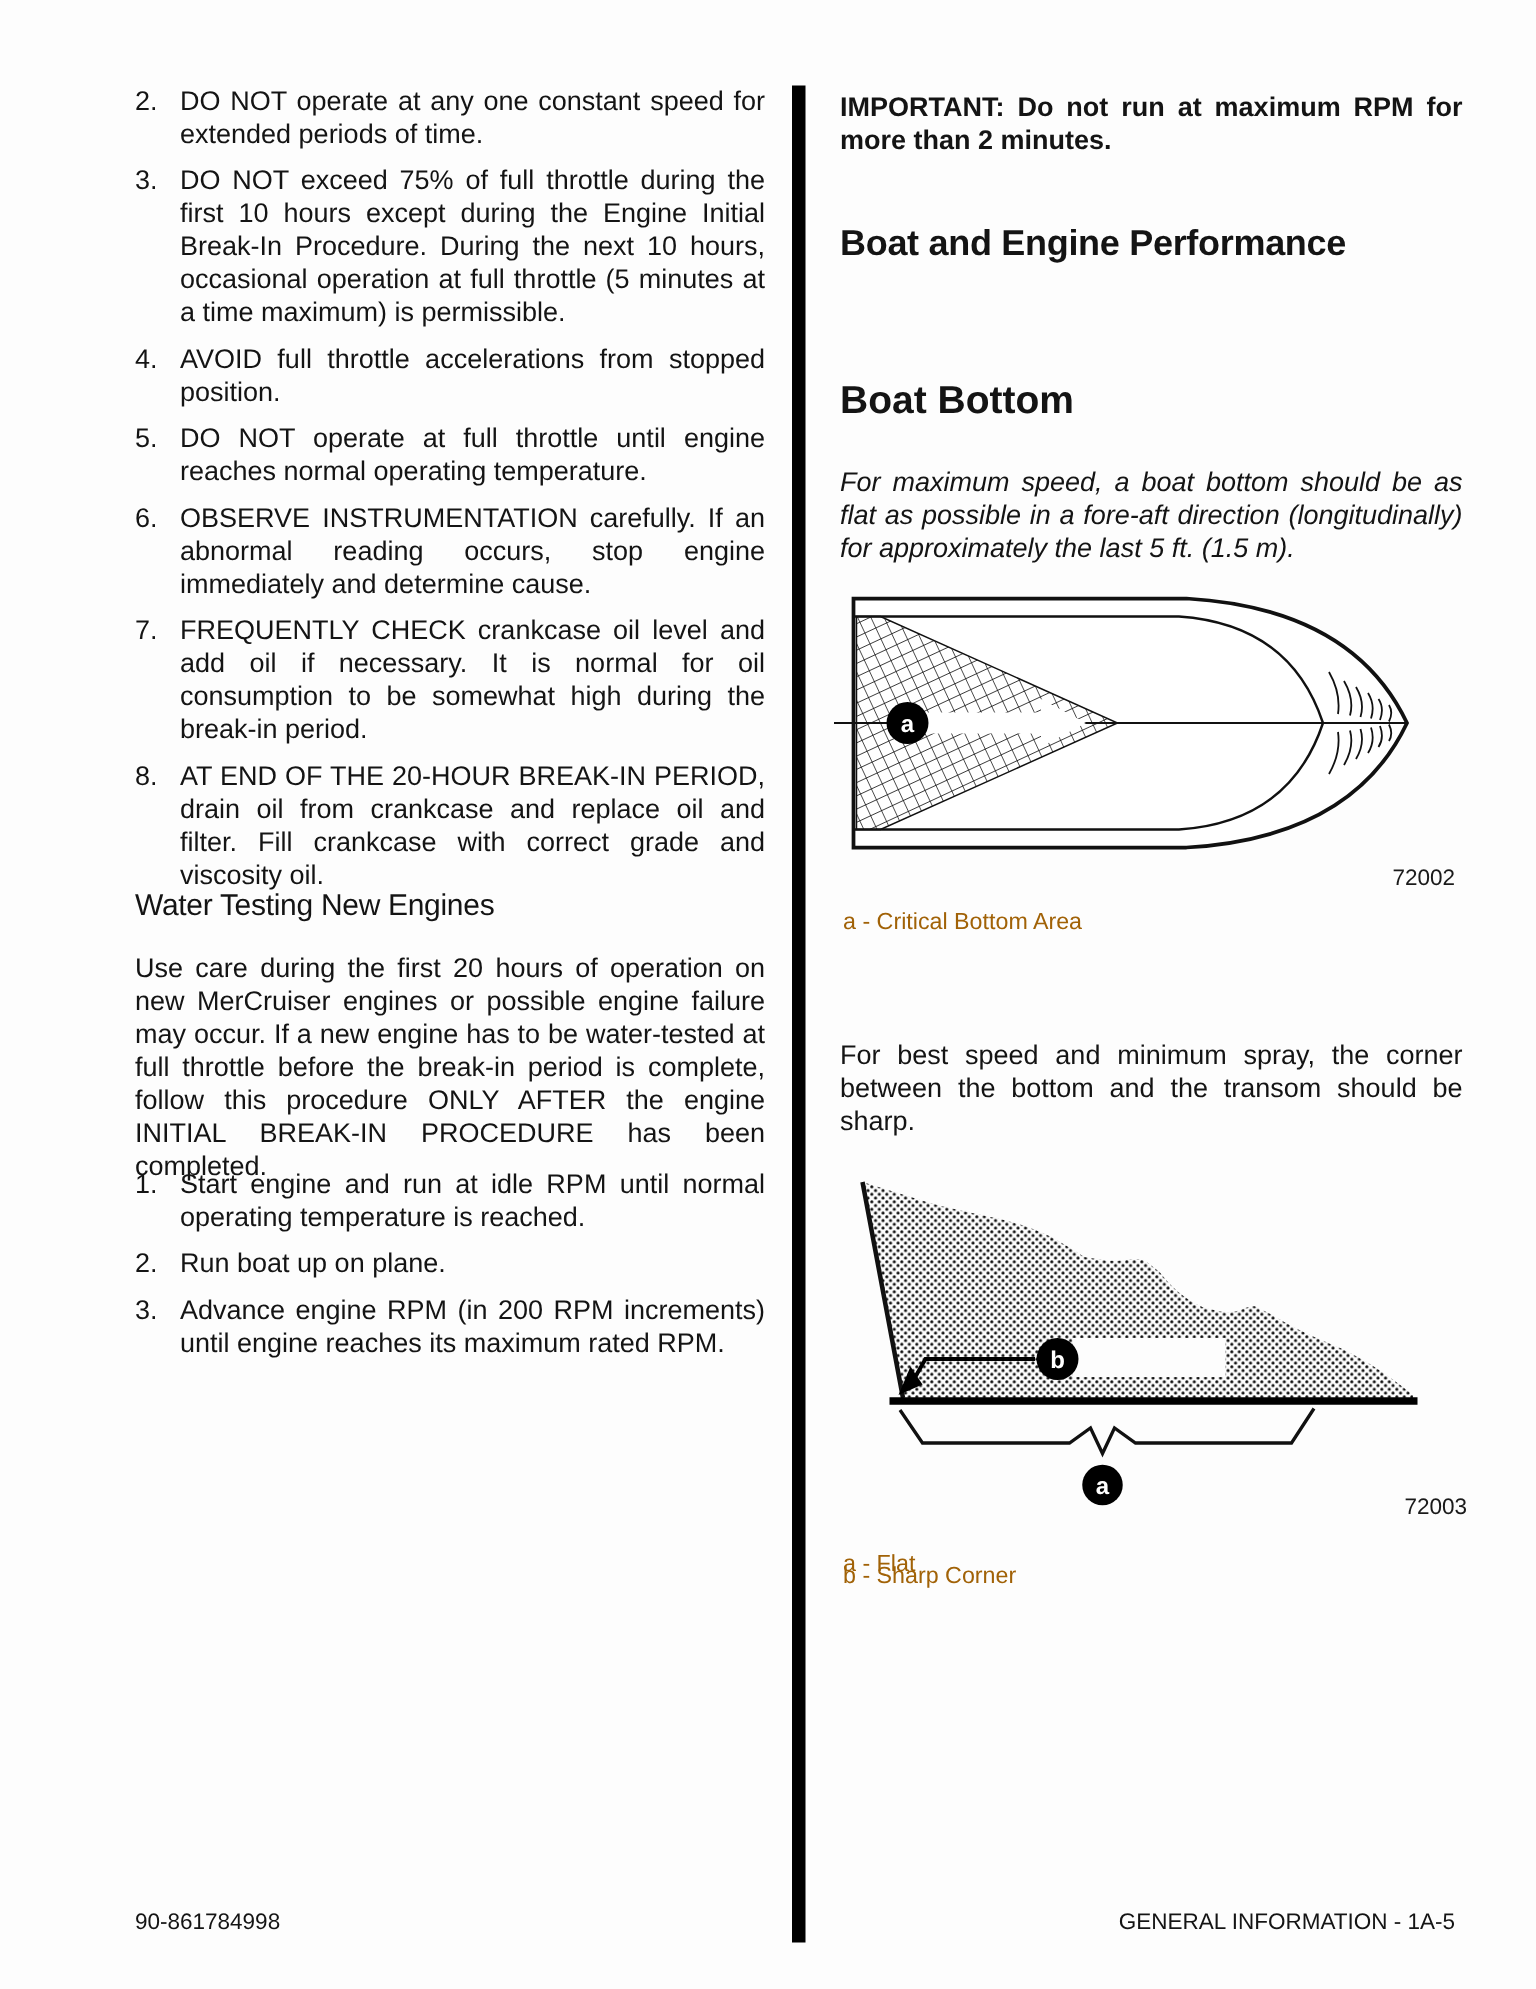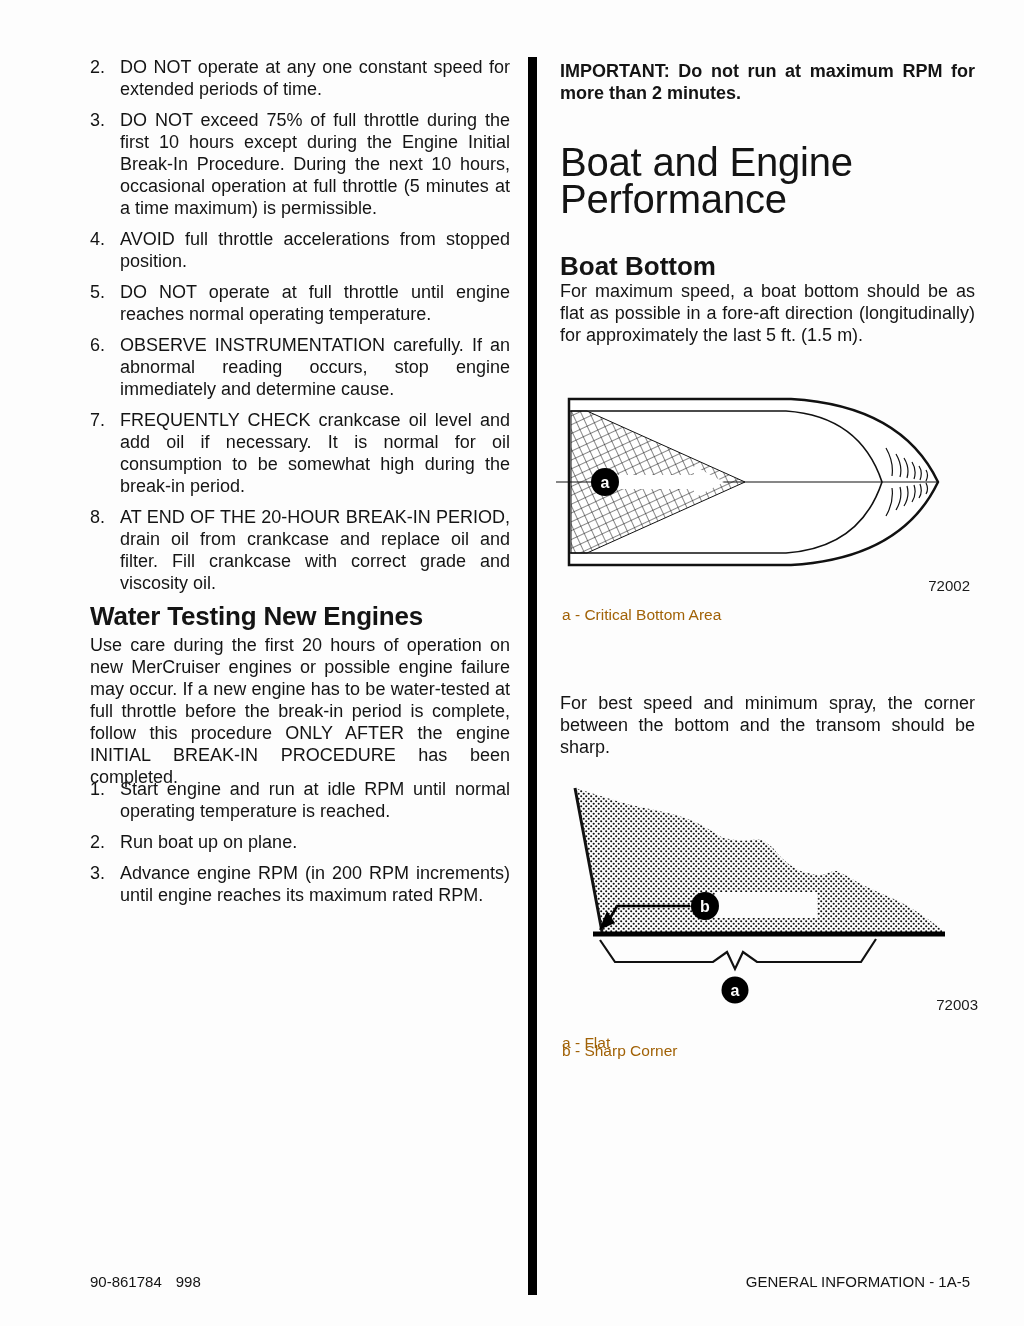--- a/index.html
+++ b/index.html
@@ -13,32 +13,32 @@
   .abs{position:absolute;}
 
   
   .col-left{position:absolute;left:90px;top:56px;width:420px;}
   .col-right{position:absolute;left:560px;top:56px;width:415px;}
   .block{position:absolute;left:0;right:0;}
   .num-item{display:flex;margin-bottom:9px;}
   .num-item .n{width:30px;flex:none;}
   .num-item .t{flex:1;}
 
-  .h1-left{font-size:26px;line-height:33px;font-weight:bold;letter-spacing:-0.2px;margin-top:12px;}
-  .h1-right{font-size:40px;line-height:37px;font-weight:normal;letter-spacing:-0.2px;}
+  .h1-left{font-size:20px;line-height:33px;font-weight:normal;letter-spacing:-0.2px;}
+  .h1-right{font-size:24px;line-height:37px;font-weight:bold;letter-spacing:-0.2px;}
   .h2{font-size:26px;line-height:29px;font-weight:bold;}
   .bold{font-weight:bold;}
 
   .divider{position:absolute;left:528px;top:57px;width:9px;height:1238px;background:#000;}
 
   .fig-num{position:absolute;font-size:15px;color:#1a1a1a;margin-left:37px;}
   .fig-cap{position:absolute;font-size:15.5px;line-height:20px;color:#a16207;}
 
   .footer-left{position:absolute;left:90px;top:1273px;font-size:15px;}
-  .footer-left .rev{margin-left:14px;}
+  .footer-left .rev{}
   .footer-right{position:absolute;right:54px;top:1273px;font-size:15px;margin-left:12px;}
 
   svg text.badge{font-family:"Liberation Sans",sans-serif;font-weight:bold;fill:#fff;}
 </style>
 </head>
 <body>
 
 <div class="page">
 
   <div class="col-left">
@@ -97,21 +97,21 @@
   <div class="divider"></div>
 
   <div class="col-right">
 
     <div class="block body-txt bold just" style="top:4px;">IMPORTANT: Do not run at maximum RPM for more than 2 minutes.</div>
 
     <div class="block h1-right" style="top:88px;">Boat and Engine Performance</div>
 
     <div class="block h2" style="top:196px;">Boat Bottom</div>
 
-    <div class="block body-txt just" style="top:224px;">For maximum speed, a boat bottom should be as flat as possible in a fore-aft direction (longitudinally) for approximately the last 5 ft. (1.5 m).</div>
+    <div class="block body-txt just" style="top:254px;font-style:italic;">For maximum speed, a boat bottom should be as flat as possible in a fore-aft direction (longitudinally) for approximately the last 5 ft. (1.5 m).</div>
 
     <div class="block body-txt just" style="top:636px;">For best speed and minimum spray, the corner between the bottom and the transom should be sharp.</div>
   </div>
 
   <svg class="abs" style="left:556px;top:396px;" width="390" height="172" viewBox="0 0 390 172">
     <defs>
       <pattern id="hatch" width="8" height="8" patternUnits="userSpaceOnUse" patternTransform="rotate(65)">
         <path d="M0,0 H8 M0,0 V8" stroke="#111" stroke-width="1" fill="none"></path>
       </pattern>
     </defs>

